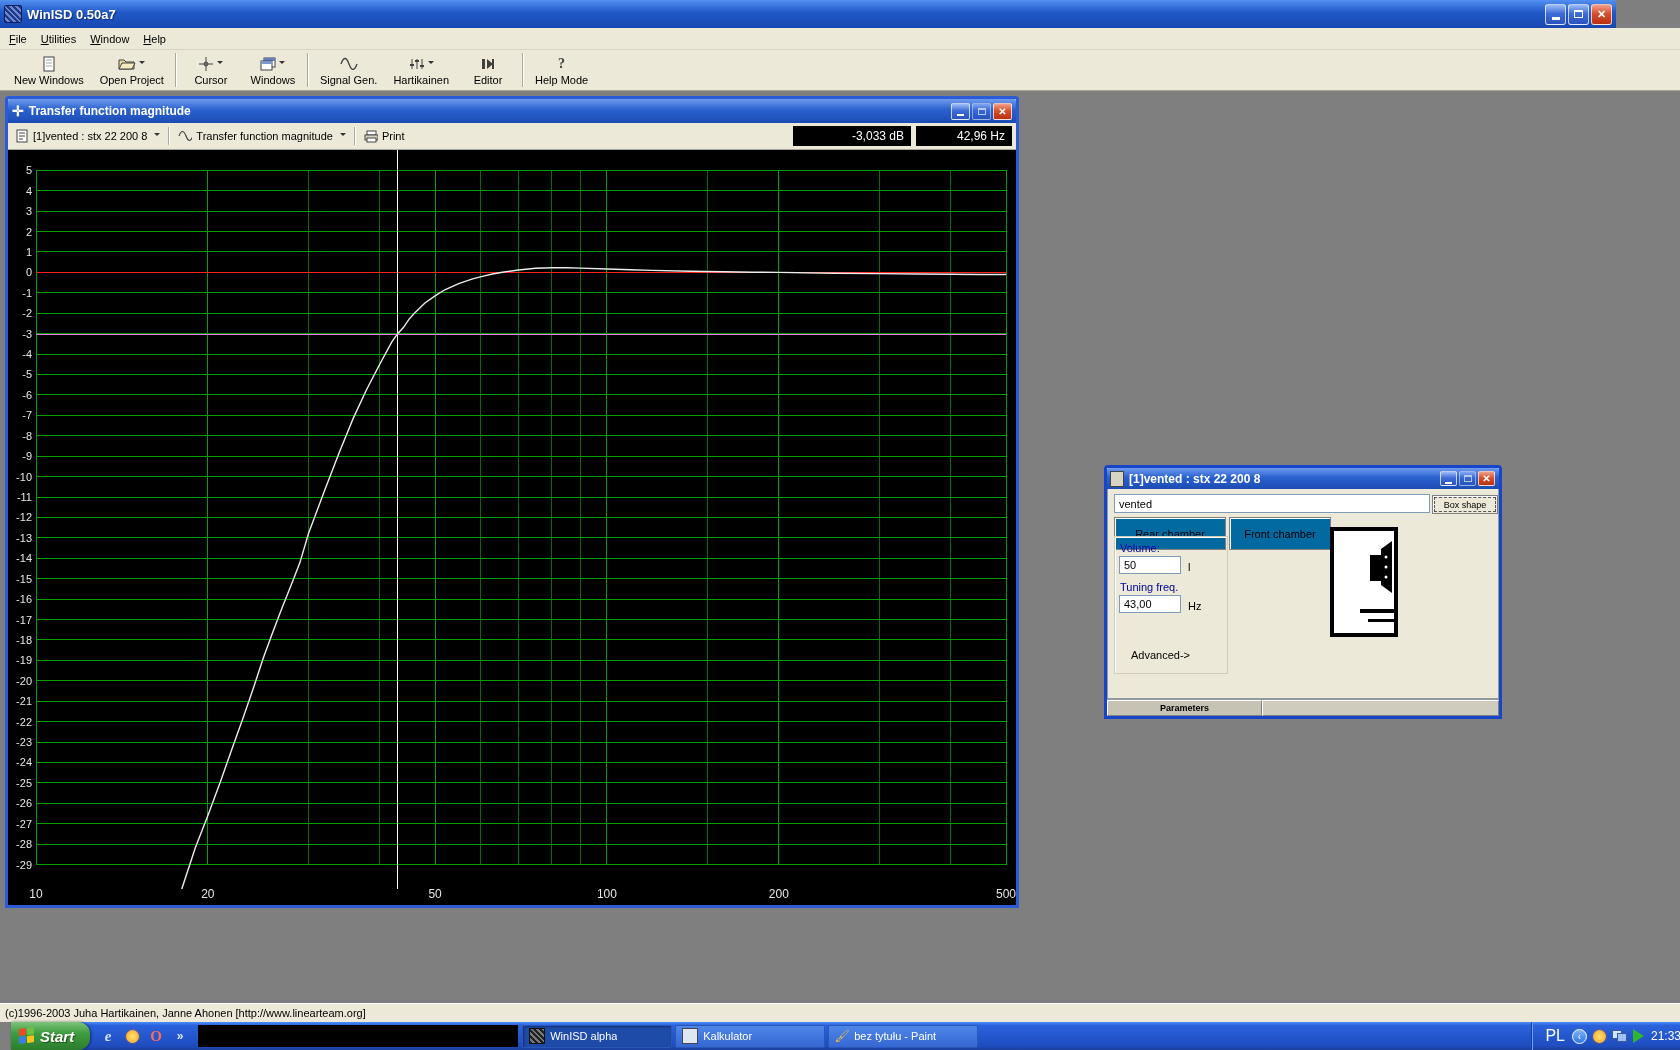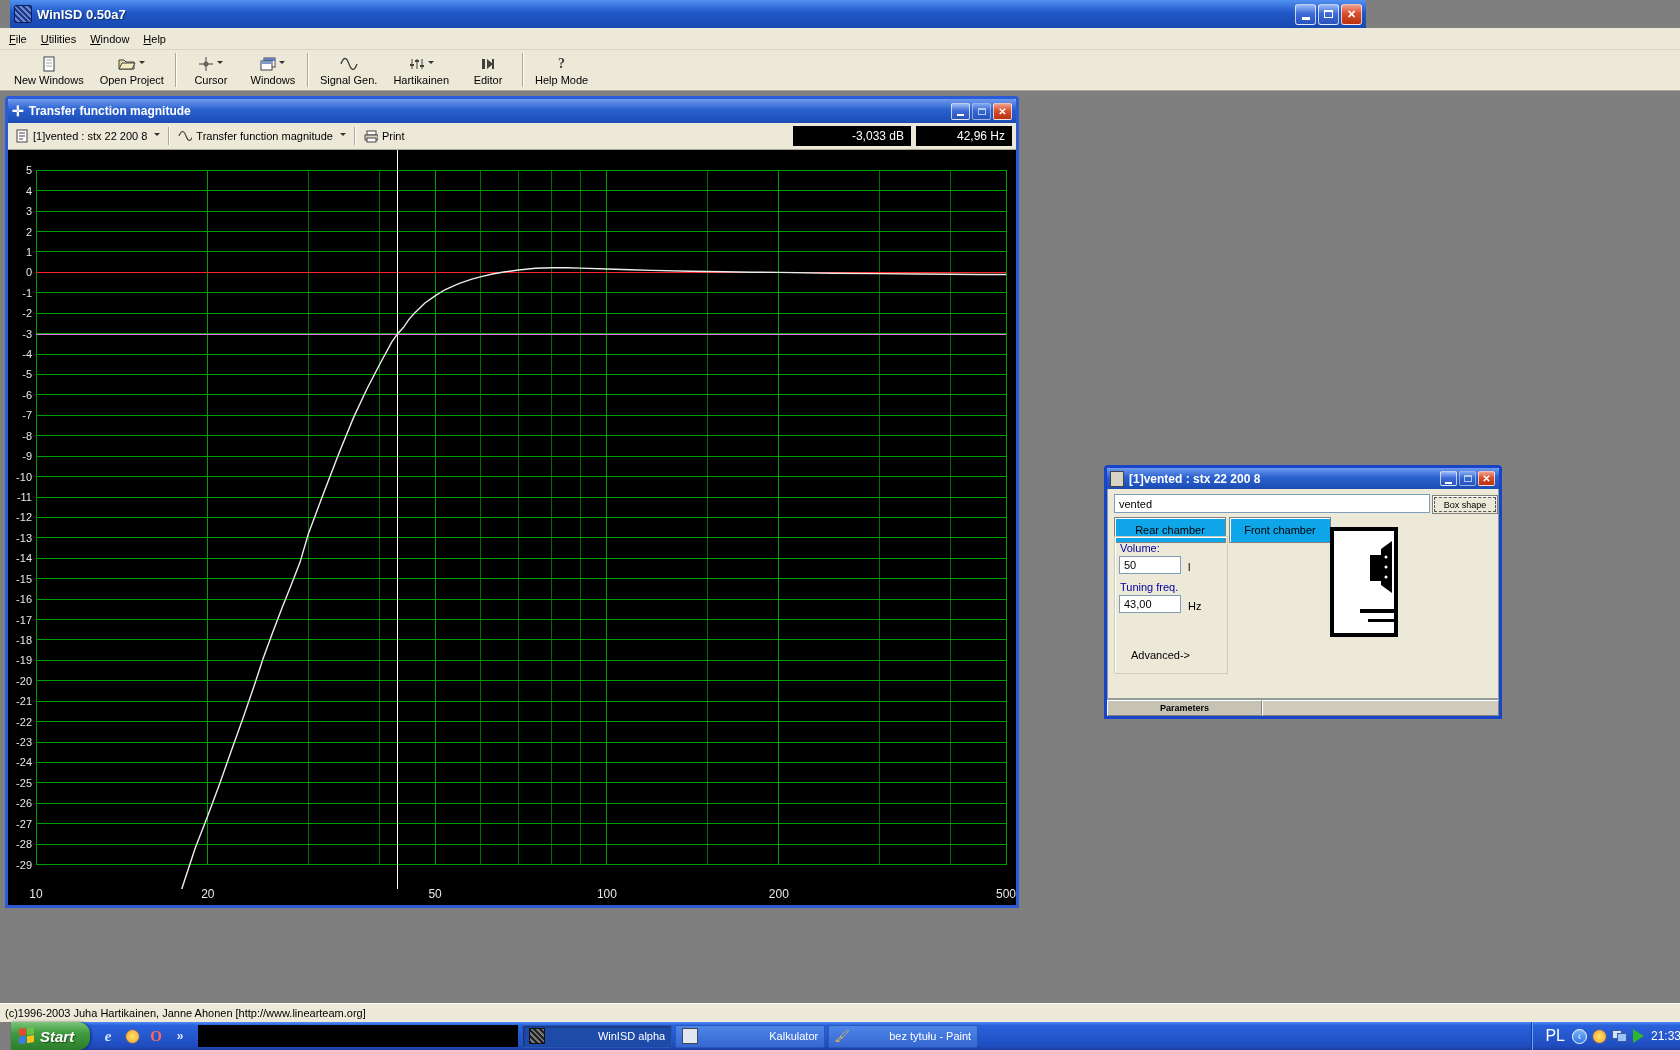--- a/index.html
+++ b/index.html
@@ -1,19 +1,19 @@
 <!DOCTYPE html>
 <html><head>
 <meta charset="utf-8">
 <style>
   html,body{margin:0;padding:0;}
   body{width:1680px;height:1050px;position:relative;overflow:hidden;
        font-family:"Liberation Sans",sans-serif;font-size:11px;background:#7f7f7f;}
   
-  .titlebar{position:absolute;left:10px;top:0;width:1356px;height:28px;
+  .titlebar{position:absolute;left:0;top:0;width:1616px;height:28px;
     background:linear-gradient(#5290f0,#2058c8 45%,#1848b0);
     display:flex;align-items:center;color:#fff;}
   .titlebar .appicon{width:16px;height:16px;margin:0 5px 0 4px;border-radius:2px;
     background:repeating-linear-gradient(45deg,#1a3a8c 0 2px,#6f86c8 2px 4px);border:1px solid #0a1f5c;}
   .titlebar .title{font-weight:bold;font-size:13px;text-shadow:1px 1px 1px #10306c;}
   .winbtns{margin-left:auto;display:flex;gap:2px;margin-right:4px;}
   .xpbtn{width:21px;height:21px;border-radius:3px;border:1px solid rgba(255,255,255,.7);
     background:linear-gradient(#9cbcf8,#3e6cd8 45%,#2a53bc);color:#fff;
     display:flex;align-items:center;justify-content:center;font:bold 11px "Liberation Sans",sans-serif;box-sizing:border-box;}
   .xpbtn.close{background:linear-gradient(#f0a08c,#d9502e 45%,#b83010);}
@@ -64,21 +64,21 @@
   .tabsrow{height:20px;display:flex;align-items:flex-end;padding-left:3px;background:#ece9d8;}
   .tab{border:1px solid #919b9c;border-bottom:none;border-radius:3px 3px 0 0;padding:2px 8px 2px;
     margin-right:1px;background:#f4f2e8;color:#000;position:relative;top:1px;height:13px;}
   .tab.active{background:#fcfbf6;border-top:2px solid #f8a832;padding-top:1px;height:15px;z-index:2;}
   .boxcontent{flex:1;border:1px solid #919b9c;border-top:none;margin:0 0 0 0;background:#ece9d8;position:relative;}
   .txtinput{position:absolute;background:#fff;border:1px solid #7f9db9;box-sizing:border-box;
     color:#000;display:flex;align-items:center;padding-left:4px;}
   .shapebtn{position:absolute;left:324px;top:6px;width:64px;height:17px;background:#ece9d8;
     border:1px solid #808080;box-shadow:inset 1px 1px 0 #fff;outline:1px dashed #555;outline-offset:-3px;
     font:9px "Liberation Sans",sans-serif;display:flex;align-items:center;justify-content:center;color:#000;}
-  .chbtn{position:absolute;top:28px;height:26px;background:#0ea5e9;border:1px solid #808080;
+  .chbtn{position:absolute;top:28px;height:33px;background:#0369a1;border:1px solid #808080;
     box-shadow:inset 1px 1px 0 #fff;display:flex;align-items:center;justify-content:center;color:#000;box-sizing:border-box;}
   .grp{position:absolute;left:6px;top:47px;width:112px;height:136px;border:1px solid #d0ccba;
     box-shadow:1px 1px 0 #fff inset;}
   .bluelbl{position:absolute;color:#0000a0;}
   .unit{position:absolute;color:#000;}
   .advlink{position:absolute;left:16px;top:112px;color:#000;}
   .parambar{height:16px;background:#c6c3b4;border-top:1px solid #919b9c;display:flex;}
   .parambar .cell1{width:155px;border:1px solid;border-color:#fff #808080 #808080 #fff;
     display:flex;align-items:center;justify-content:center;font-weight:bold;font-size:9px;color:#000;background:#c6c3b4;box-sizing:border-box;}
   .parambar .cell2{flex:1;border:1px solid;border-color:#fff #808080 #808080 #fff;background:#cfccbd;box-sizing:border-box;}
@@ -89,21 +89,21 @@
     background:linear-gradient(#7cc47c,#3f9c3f 40%,#2c7d2c);display:flex;align-items:center;gap:5px;
     box-shadow:1px 0 3px rgba(0,0,0,.5);}
   .startbtn .flag{width:16px;height:16px;display:grid;grid-template-columns:7px 7px;grid-template-rows:7px 7px;gap:1px;transform:skewY(-6deg);}
   .flag i{border-radius:1px;}
   .startbtn span{color:#fff;font-weight:bold;font-style:italic;font-size:15px;text-shadow:1px 1px 1px #1c4f1c;}
   .ql{display:flex;align-items:center;gap:8px;margin:0 10px;}
   .ql .qlicon{width:16px;height:16px;display:flex;align-items:center;justify-content:center;font-weight:bold;}
   .redacted{width:320px;height:22px;background:#000;margin-right:4px;}
   .task{height:23px;min-width:150px;max-width:160px;margin-right:3px;border-radius:2px;
     background:linear-gradient(#4e86e8,#3567d2);border:1px solid #2b57b8;color:#fff;
-    display:flex;align-items:center;gap:5px;padding:0 6px;font:11px "Liberation Sans",sans-serif;box-sizing:border-box;justify-content:space-between;}
+    display:flex;align-items:center;gap:5px;padding:0 6px;font:11px "Liberation Sans",sans-serif;box-sizing:border-box;}
   .task.active{background:#1e4aa8;box-shadow:inset 1px 1px 2px #11306e;}
   .task .ticon{width:14px;height:14px;display:flex;align-items:center;justify-content:center;flex:none;}
   .tray{margin-left:auto;display:flex;align-items:center;gap:7px;padding:0 10px 0 12px;height:28px;
     border-left:1px solid #6ea0f8;box-shadow:-1px 0 0 #1a3f9e;color:#fff;}
   .tray .clock{font-size:12px;}
   .tray .lang{font-size:16px;}
   .chev{width:15px;height:15px;border-radius:50%;background:linear-gradient(#7fb2f8,#2e77e6);
     border:1px solid #fff;color:#fff;font-size:10px;display:flex;align-items:center;justify-content:center;box-sizing:border-box;}
   .sun{width:13px;height:13px;border-radius:50%;background:radial-gradient(#ffe26e,#f8a020);box-shadow:0 0 2px 1px #f8672040;}
   .net{width:15px;height:12px;position:relative;}

